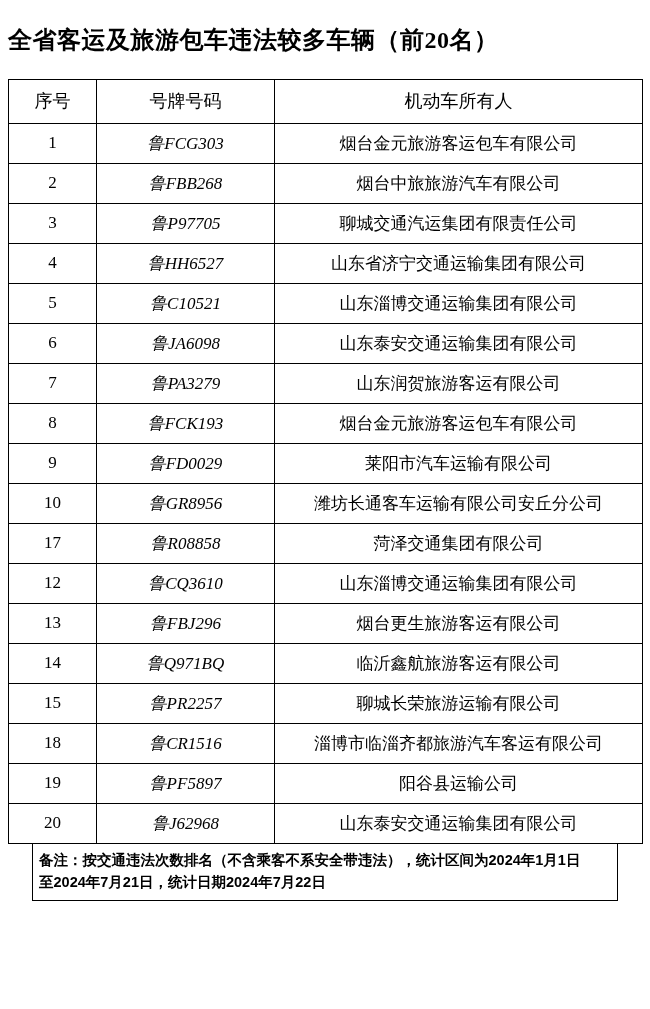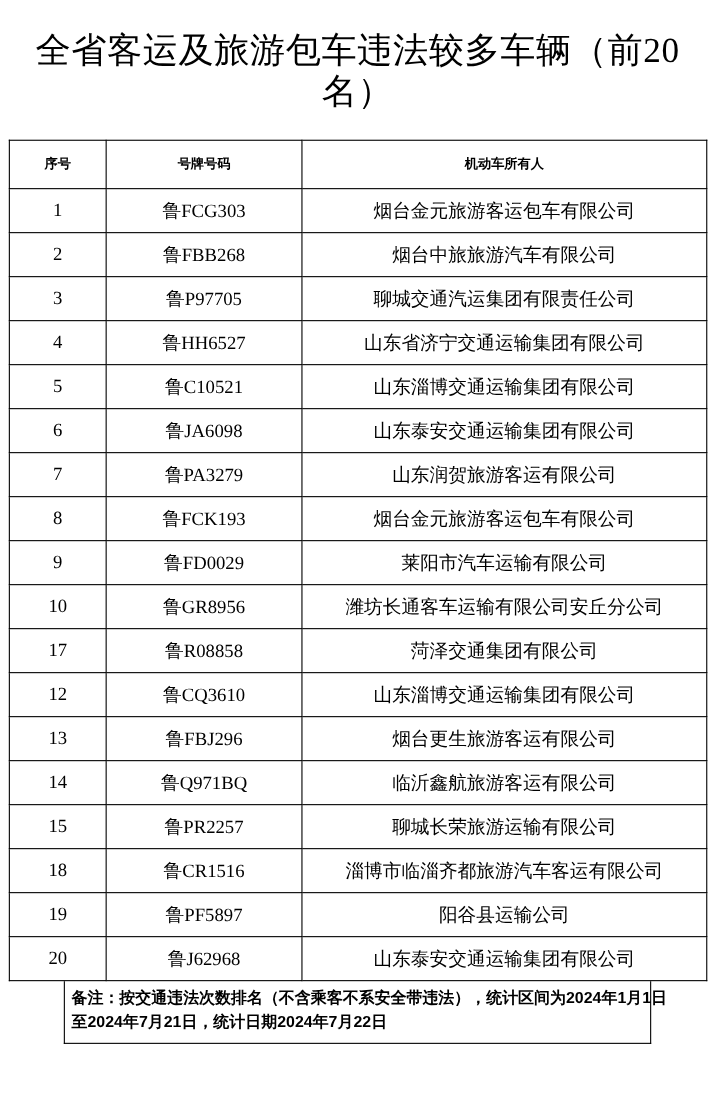--- a/index.html
+++ b/index.html
@@ -16,23 +16,23 @@
   }
   .page {
     width: 650px;
     height: 1009px;
     box-sizing: border-box;
     padding: 0 8px;
     display: flex;
     flex-direction: column;
   }
   .doc-title {
-    text-align: center;
-    font-size: 32px;
-    font-weight: normal;
+    text-align: left;
+    font-size: 24px;
+    font-weight: bold;
     letter-spacing: 0.5px;
     padding-top: 26px;
     padding-bottom: 24px;
     line-height: 1.2;
     font-family: "Liberation Serif", "DejaVu Serif", serif;
   }
   table.data-table {
     width: 634px;
     border-collapse: collapse;
     table-layout: fixed;
@@ -42,32 +42,32 @@
   table.data-table td {
     border: 1px solid #000000;
     text-align: center;
     vertical-align: middle;
     font-size: 17px;
     height: 39px;
     padding: 0 2px;
     font-family: "Liberation Serif", "DejaVu Serif", serif;
   }
   table.data-table th {
-    font-weight: bold;
-    font-size: 12px;
+    font-weight: normal;
+    font-size: 18px;
     height: 43px;
   }
   col.c-idx { width: 88px; }
   col.c-plate { width: 178px; }
   col.c-owner { width: 368px; }
   td.idx { font-size: 16px; }
-  td.plate { font-size: 17px; }
+  td.plate { font-size: 17px; font-style: italic; }
   td.owner { font-size: 17px; }
   .note {
-    width: 534px;
+    width: 586px;
     margin: 0 auto;
     box-sizing: border-box;
     border: 1px solid #000000;
     border-top: none;
     padding: 5px 6px 6px 6px;
     font-size: 14.5px;
     line-height: 1.55;
     font-family: "Liberation Sans", "DejaVu Sans", sans-serif;
     font-weight: bold;
     text-align: left;

